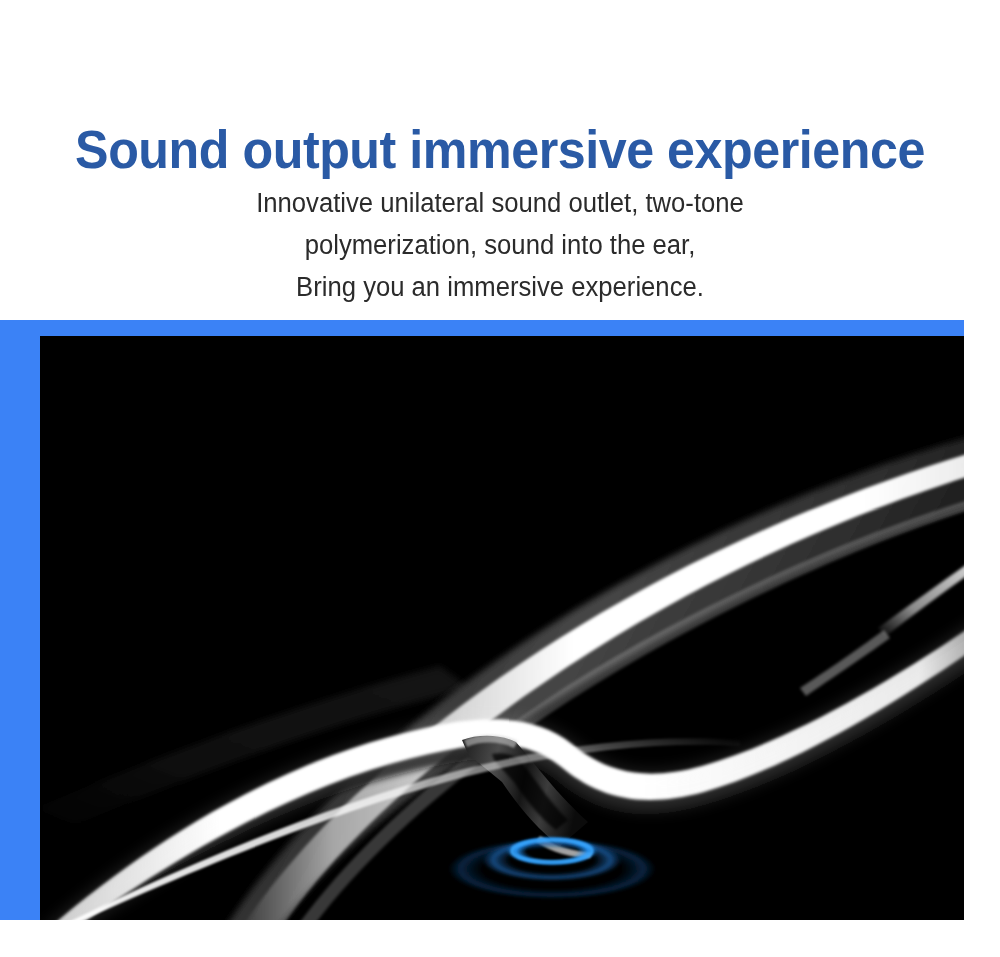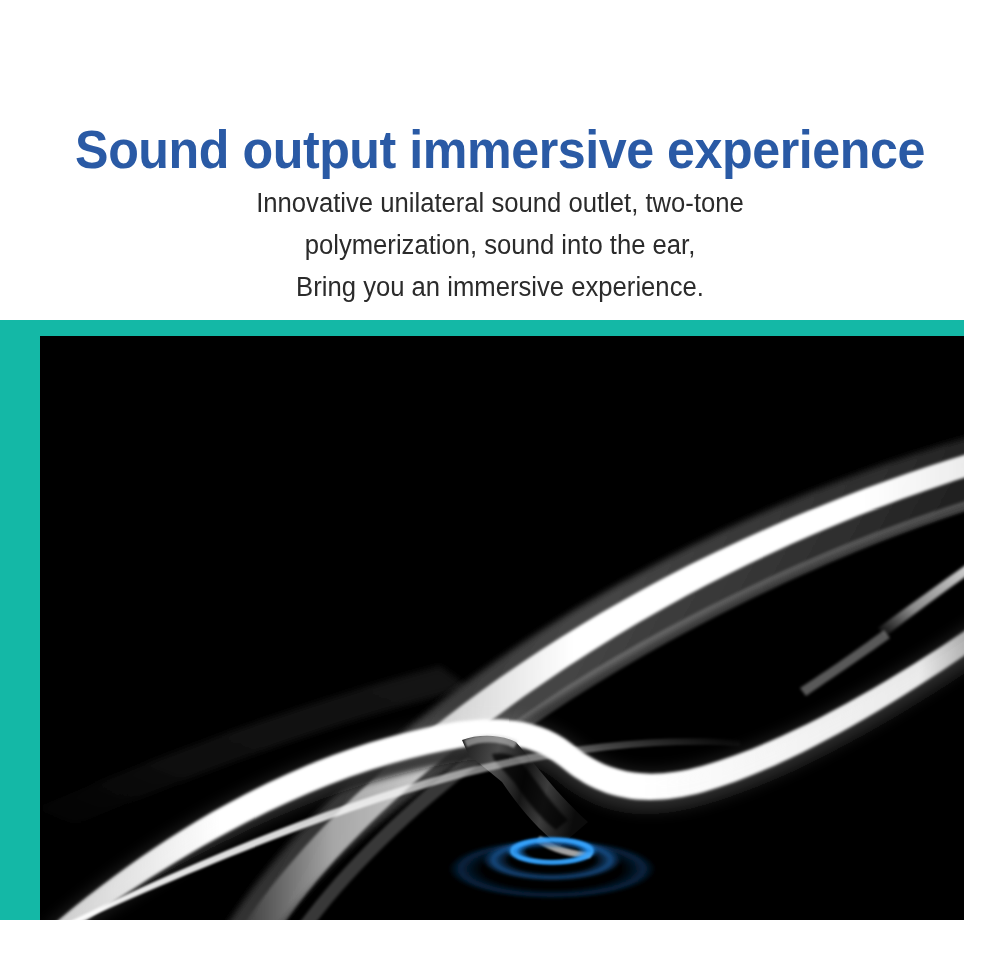--- a/index.html
+++ b/index.html
@@ -11,21 +11,21 @@
     width: 1000px;
     height: 957px;
     font-family: "Liberation Sans", sans-serif;
     overflow: hidden;
   }
 
   #page {
     position: relative;
     width: 964px;
     height: 957px;
-    background: #14b8a6;
+    background: #3b82f6;
     overflow: hidden;
   }
 
   
   .text-block {
     position: absolute;
     left: 0;
     top: 0;
     width: 1000px;
     height: 320px;

